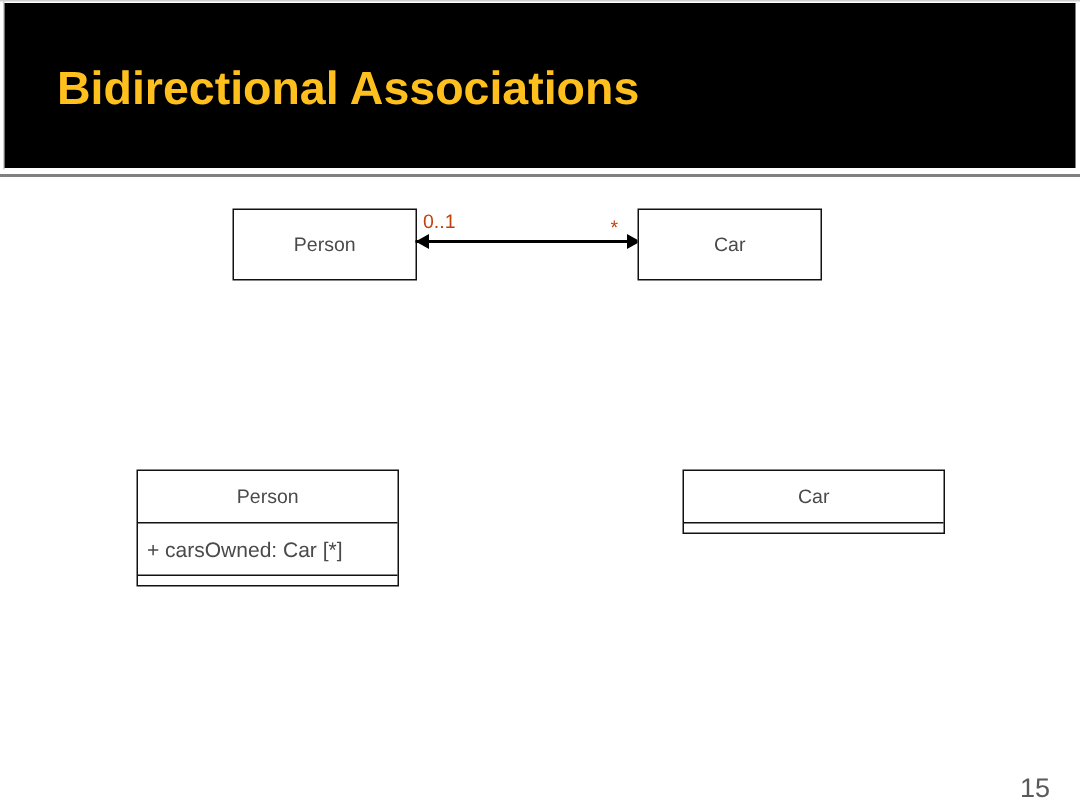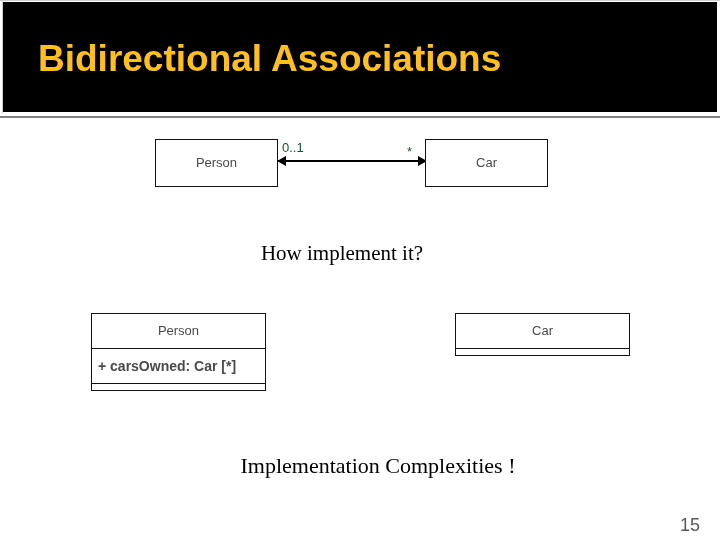--- a/index.html
+++ b/index.html
@@ -31,21 +31,21 @@
   
   .header {
     position: absolute;
     left: 3px; top: 2px;
     width: 714px; height: 110px;
     background: #000000;
   }
   .title {
     position: absolute;
     left: 35px; top: 32px;
-    font-size: 37px;
+    font-size: 31px;
     font-weight: bold;
     letter-spacing: 0px;
     color: #FFC01E;
     white-space: nowrap;
     line-height: 50px;
   }
   .divider {
     position: absolute;
     left: 0; top: 116px;
     width: 720px; height: 2px;
@@ -74,21 +74,21 @@
     position: absolute;
     top: 156px;
     width: 0; height: 0;
     border-top: 5px solid transparent;
     border-bottom: 5px solid transparent;
   }
   .arrowhead.left  { left: 277px; border-right: 9px solid #000000; }
   .arrowhead.right { left: 418px; border-left: 9px solid #000000; }
   .mult {
     position: absolute;
-    color: #14532d;
+    color: #c2410c;
     font-size: 13px;
     white-space: nowrap;
   }
   .mult.left  { left: 282px; top: 140px; }
   .mult.right { left: 407px; top: 144px; }
   
   .question {
     position: absolute;
     left: 0; top: 241px;
     width: 684px;
@@ -114,21 +114,20 @@
     text-align: center;
     font-size: 13px;
   }
   .cb-attr {
     height: 34px;
     line-height: 34px;
     border-top: 1px solid #111111;
     padding-left: 6px;
     font-size: 14px;
     white-space: nowrap;
-    font-weight: bold;
   }
   .cb-empty {
     height: 6px;
     border-top: 1px solid #111111;
   }
   
   .closing {
     position: absolute;
     left: 36px; top: 453px;
     width: 684px;
@@ -163,30 +162,28 @@
   </div>
   <div class="assoc-line"></div>
   <div class="arrowhead left"></div>
   <div class="arrowhead right"></div>
   <div class="mult left">0..1</div>
   <div class="mult right">*</div>
   <div class="uml-box car-top">
     <span>Car</span>
   </div>
 
-  <div class="question">How implement it?</div>
 
   <div class="class-box left">
     <div class="cb-title">Person</div>
     <div class="cb-attr">+ carsOwned: Car [*]</div>
     <div class="cb-empty"></div>
   </div>
 
   <div class="class-box right">
     <div class="cb-title">Car</div>
     <div class="cb-empty"></div>
   </div>
 
-  <div class="closing">Implementation Complexities !</div>
 
   <div class="page-number">15</div>
 
 </div>
 
 </body></html>

